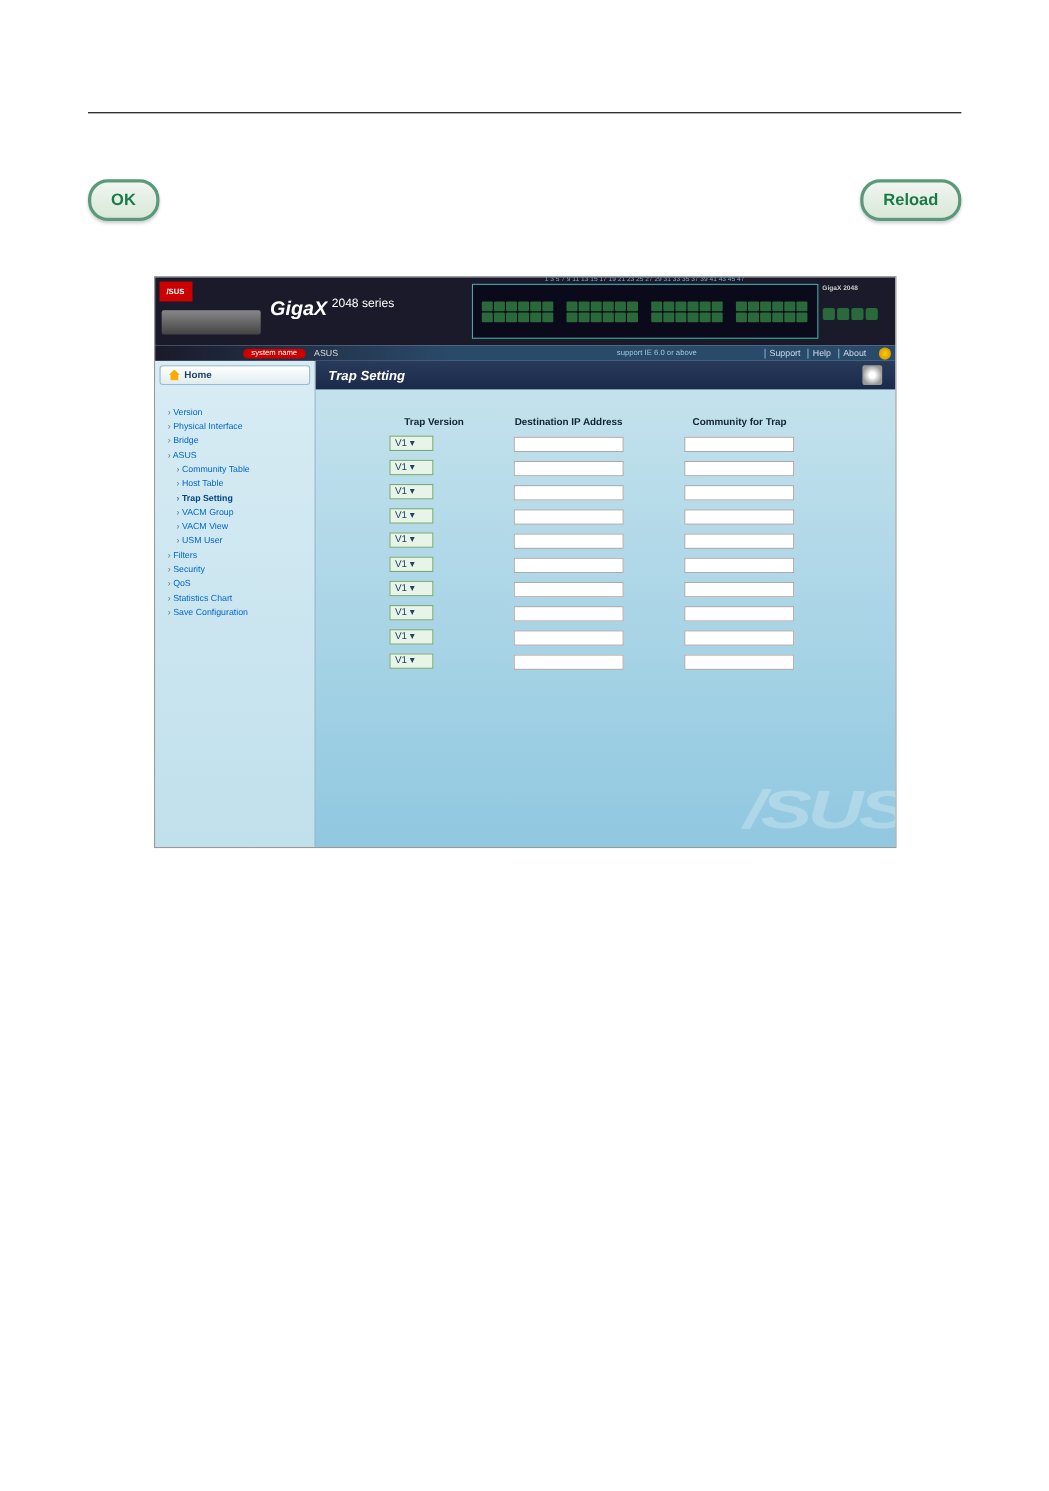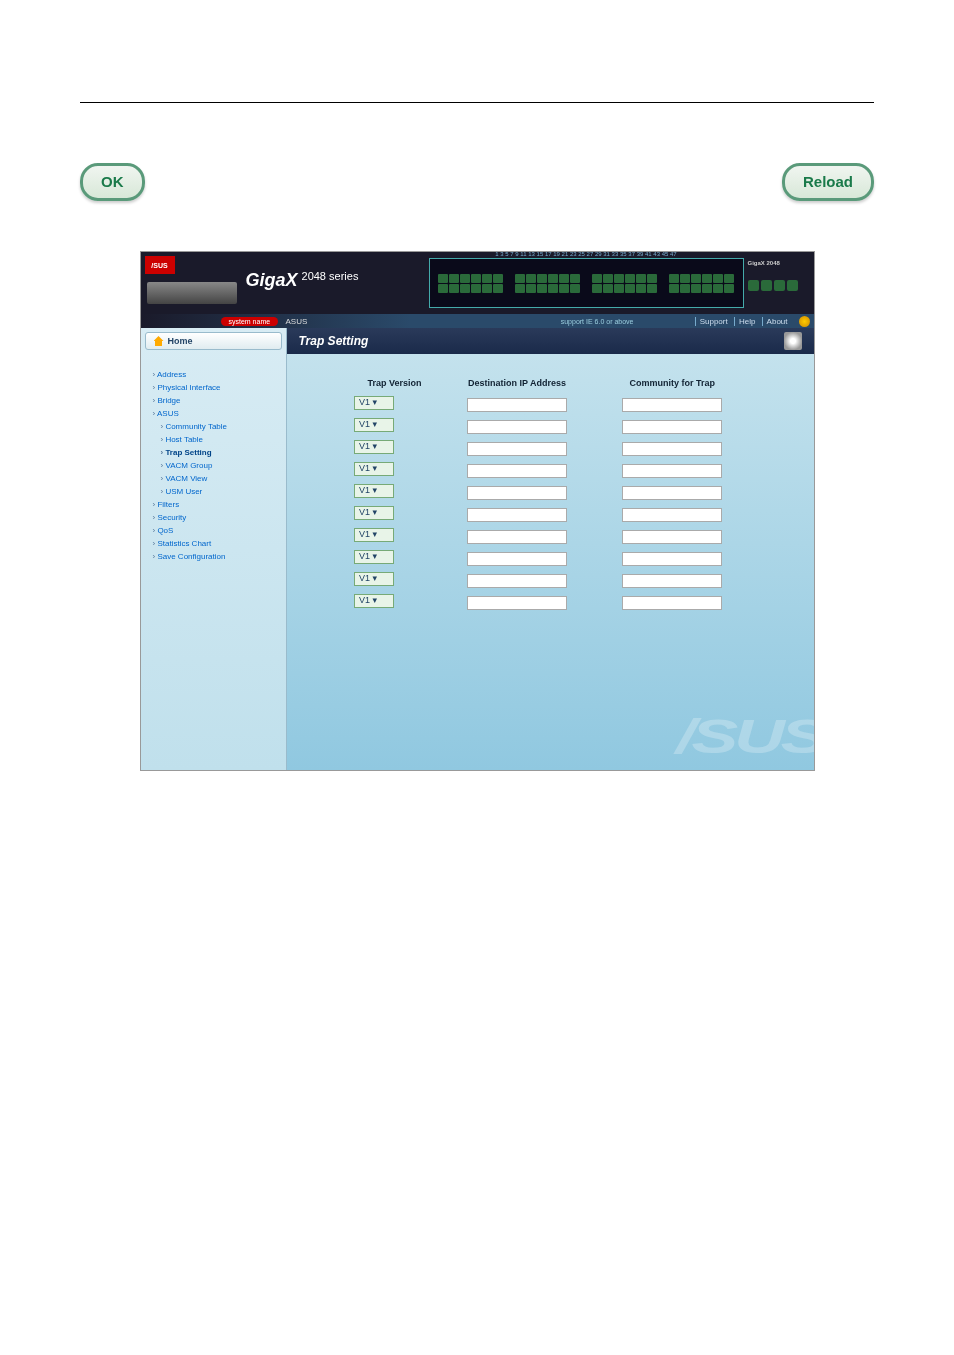--- a/index.html
+++ b/index.html
@@ -488,21 +488,21 @@
       <span class="logout-icon"></span>
     </div>
 
     <div class="content-area">
       <div class="sidebar">
         <div class="home-btn">
           <span class="home-icon"></span>
           <span>Home</span>
         </div>
         <ul class="nav-list" id="nav-list">
-            <li>Address</li>
+            <li>Version</li>
             <li>Physical Interface</li>
             <li>Bridge</li>
             <li>ASUS</li>
             <li class="sub">Community Table</li>
             <li class="sub">Host Table</li>
             <li class="sub active">Trap Setting</li>
             <li class="sub">VACM Group</li>
             <li class="sub">VACM View</li>
             <li class="sub">USM User</li>
             <li>Filters</li>

